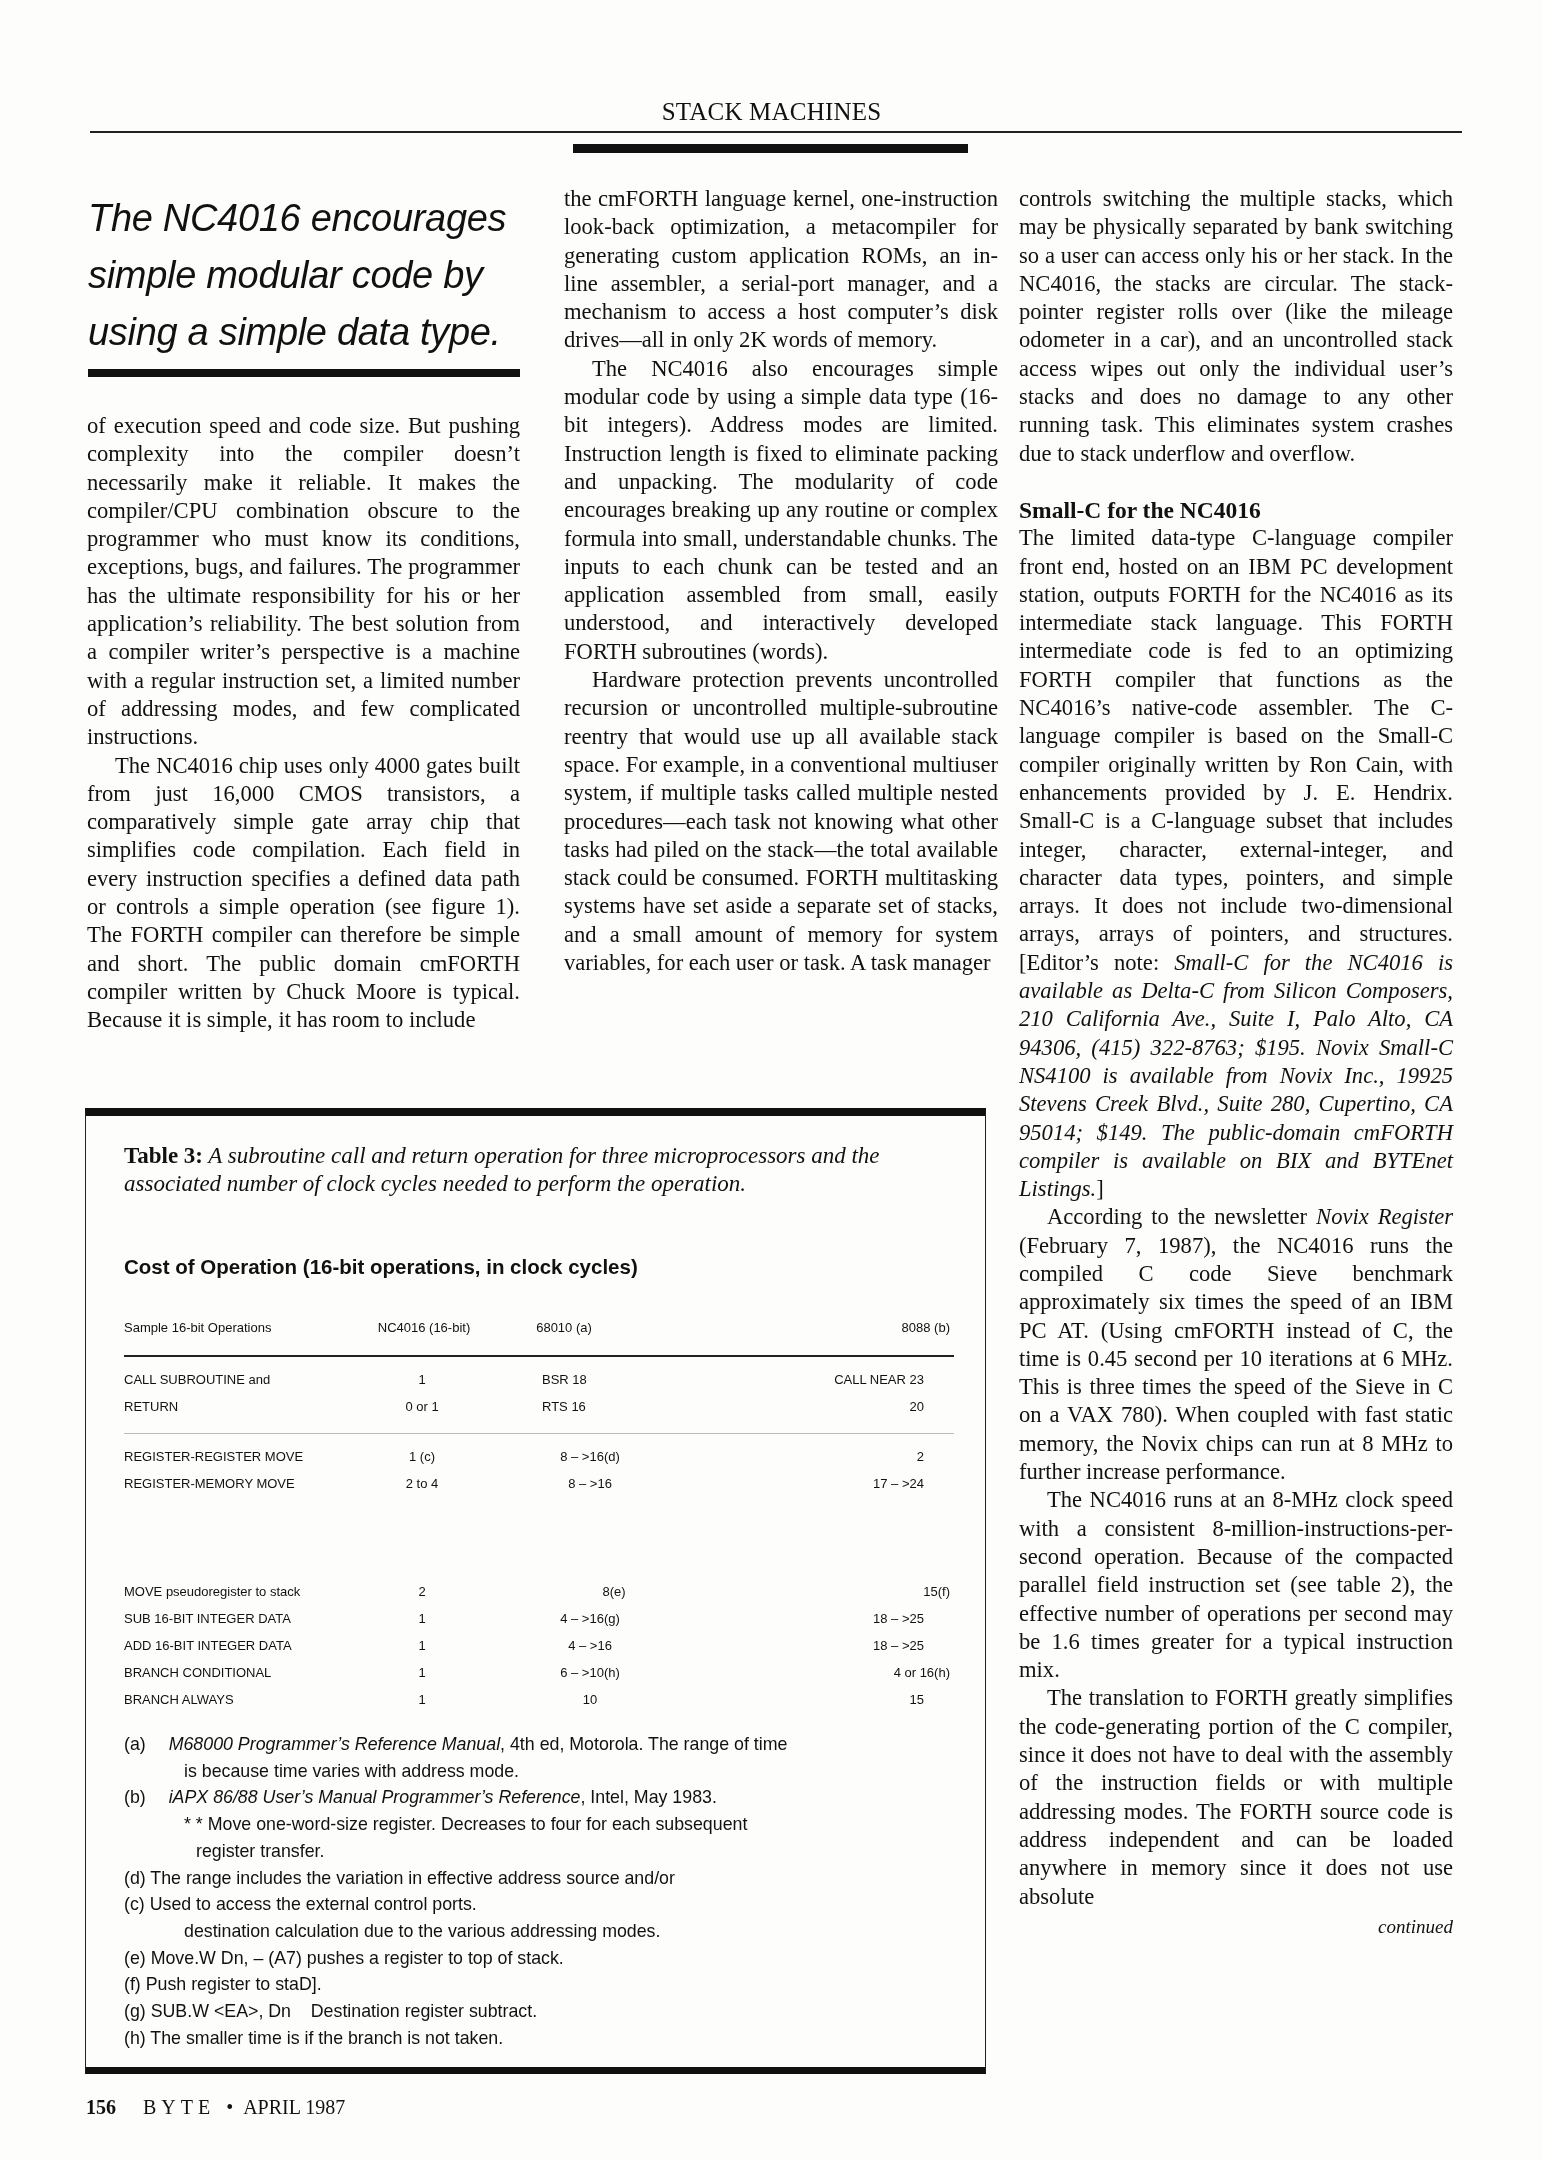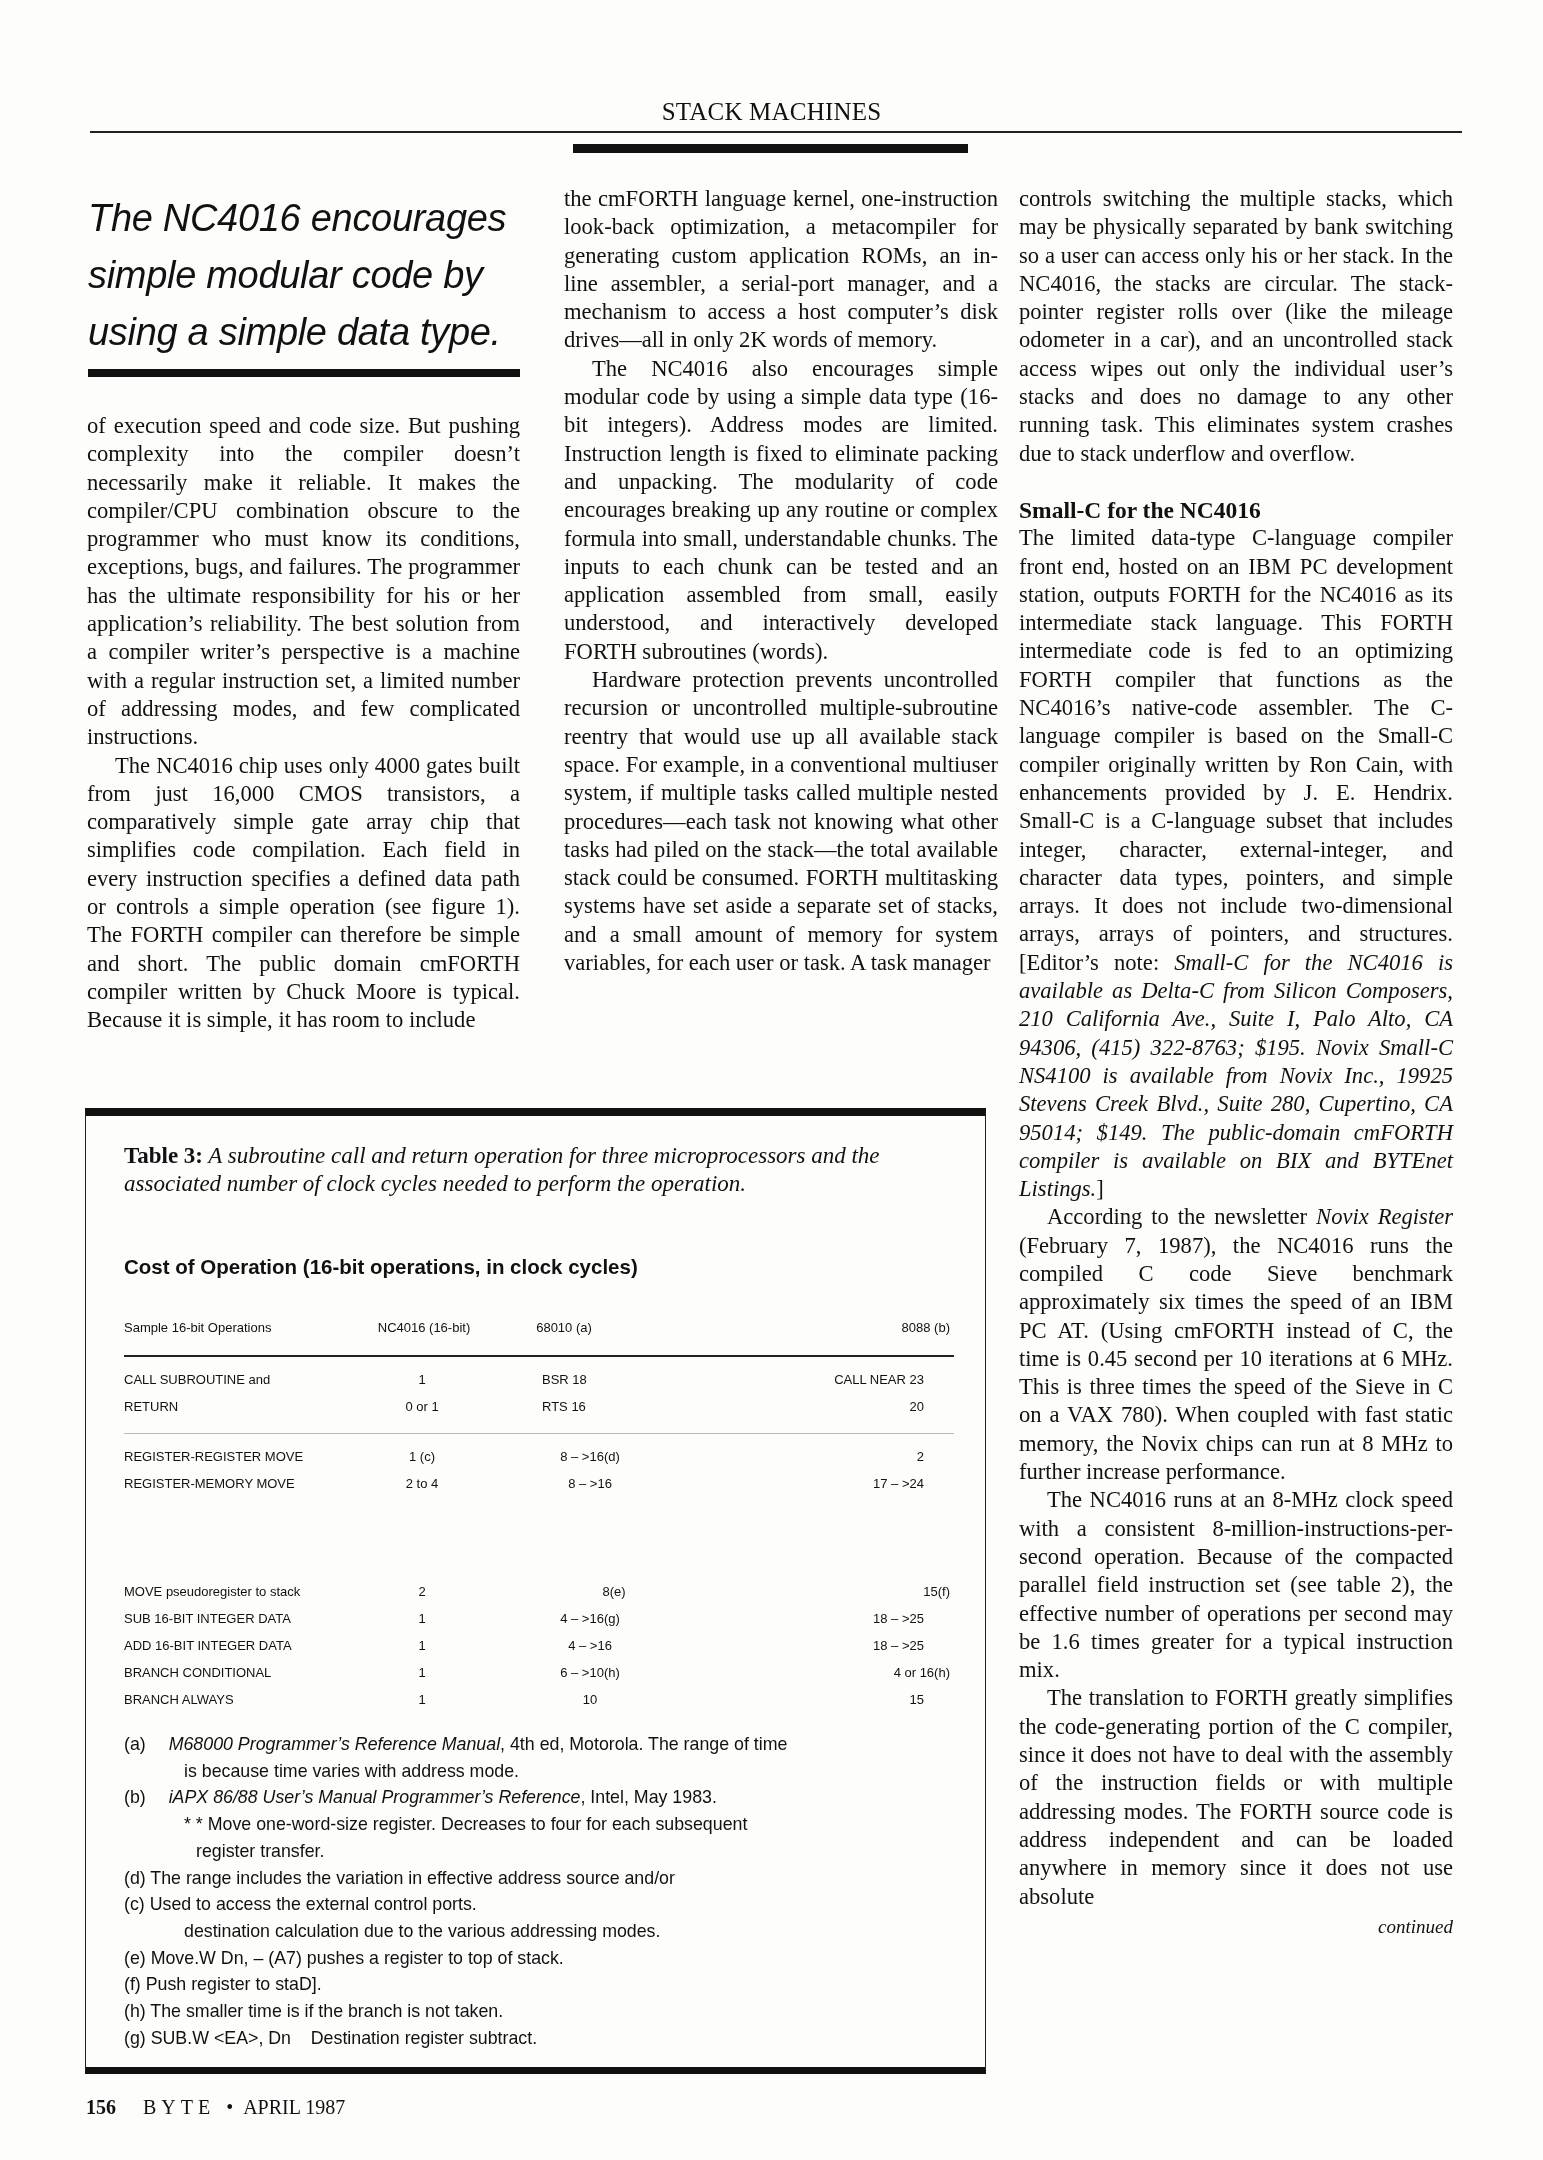--- a/index.html
+++ b/index.html
@@ -161,22 +161,22 @@
     <div><span>(a) </span><span class="fni">M68000 Programmer’s Reference Manual</span><span>, 4th ed, Motorola. The range of time</span></div>
     <div class="cont">is because time varies with address mode.</div>
     <div><span>(b) </span><span class="fni">iAPX 86/88 User’s Manual Programmer’s Reference</span><span>, Intel, May 1983.</span></div>
     <div class="cont">* * Move one-word-size register. Decreases to four for each subsequent</div>
     <div class="cont2">register transfer.</div>
     <div>(d) The range includes the variation in effective address source and/or</div>
     <div>(c) Used to access the external control ports.</div>
     <div class="cont">destination calculation due to the various addressing modes.</div>
     <div>(e) Move.W Dn, – (A7) pushes a register to top of stack.</div>
     <div>(f)  Push register to staD].</div>
+    <div style="white-space:pre;">(g) SUB.W &lt;EA&gt;, Dn    Destination register subtract.</div>
     <div>(h) The smaller time is if the branch is not taken.</div>
-    <div style="white-space:pre;">(g) SUB.W &lt;EA&gt;, Dn    Destination register subtract.</div>
   </div>
 </div>
 
 <div id="folio" class="serif">
   <span class="pg">156</span>
   <span class="mag">BYTE</span>
   <span style="margin:0 6px;">•</span>
   <span>APRIL 1987</span>
 </div>
 

